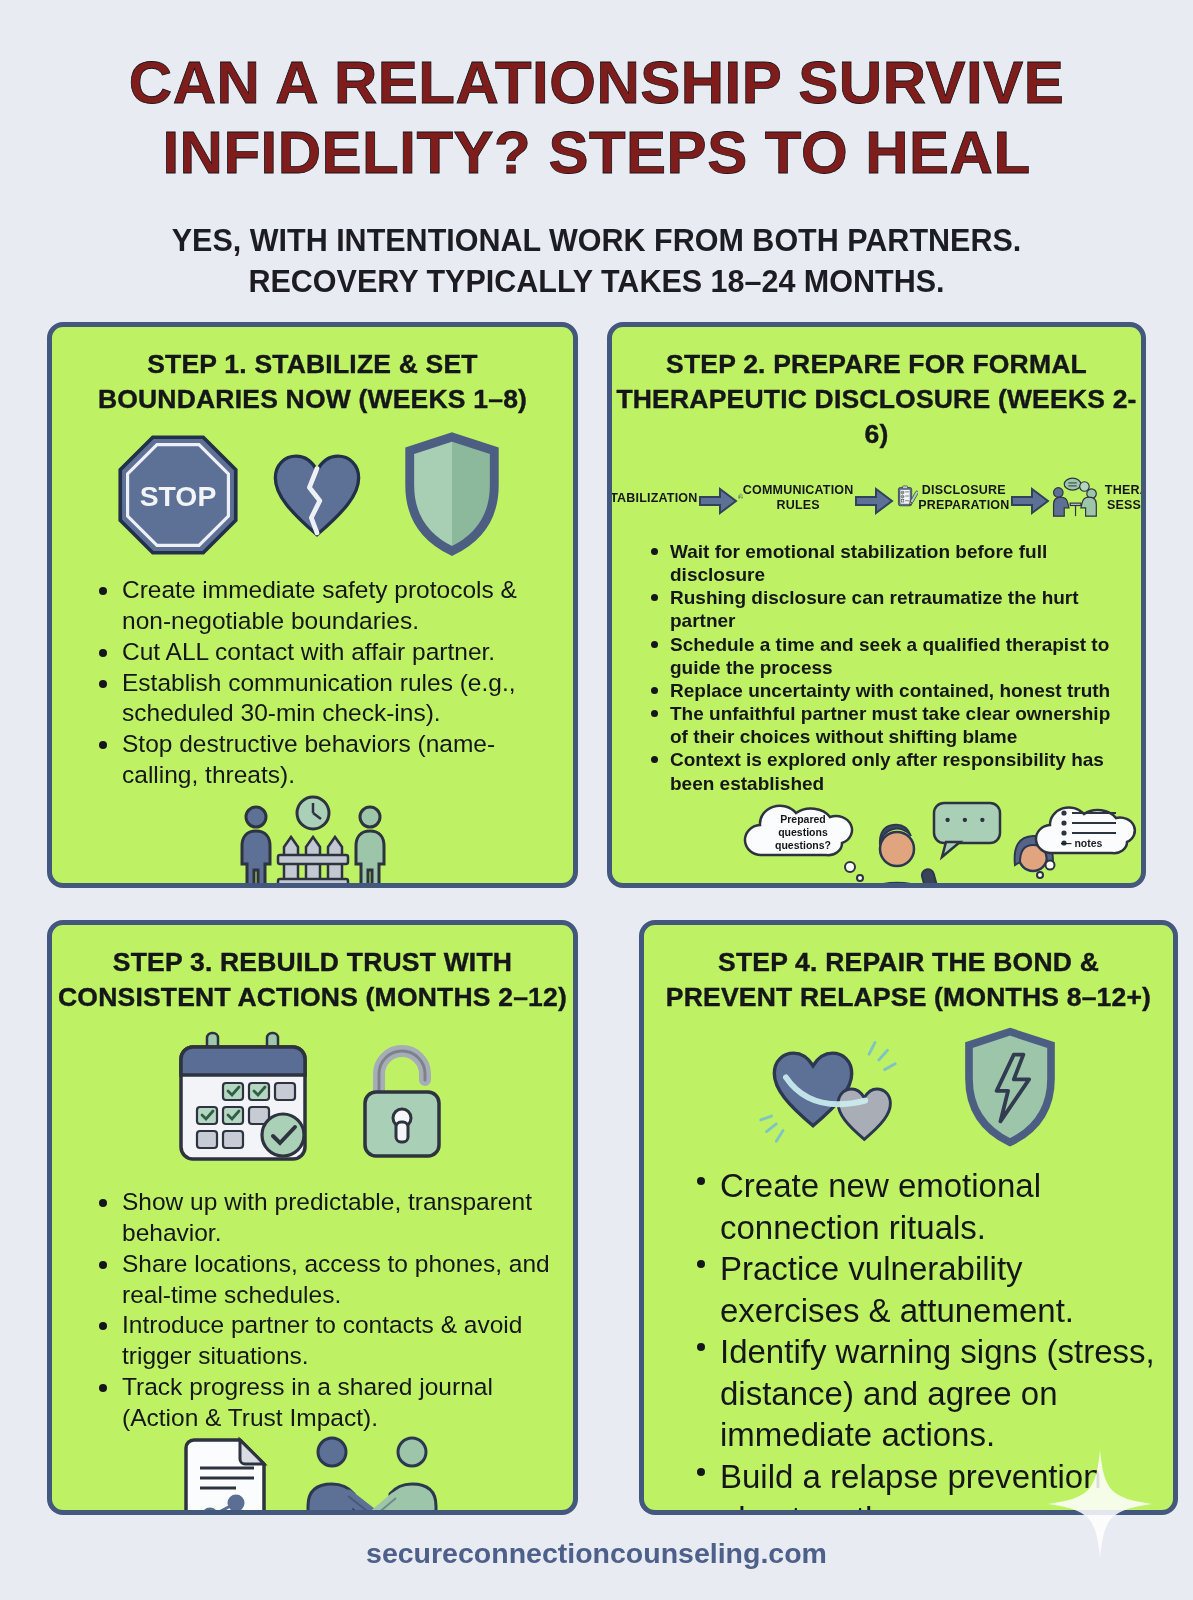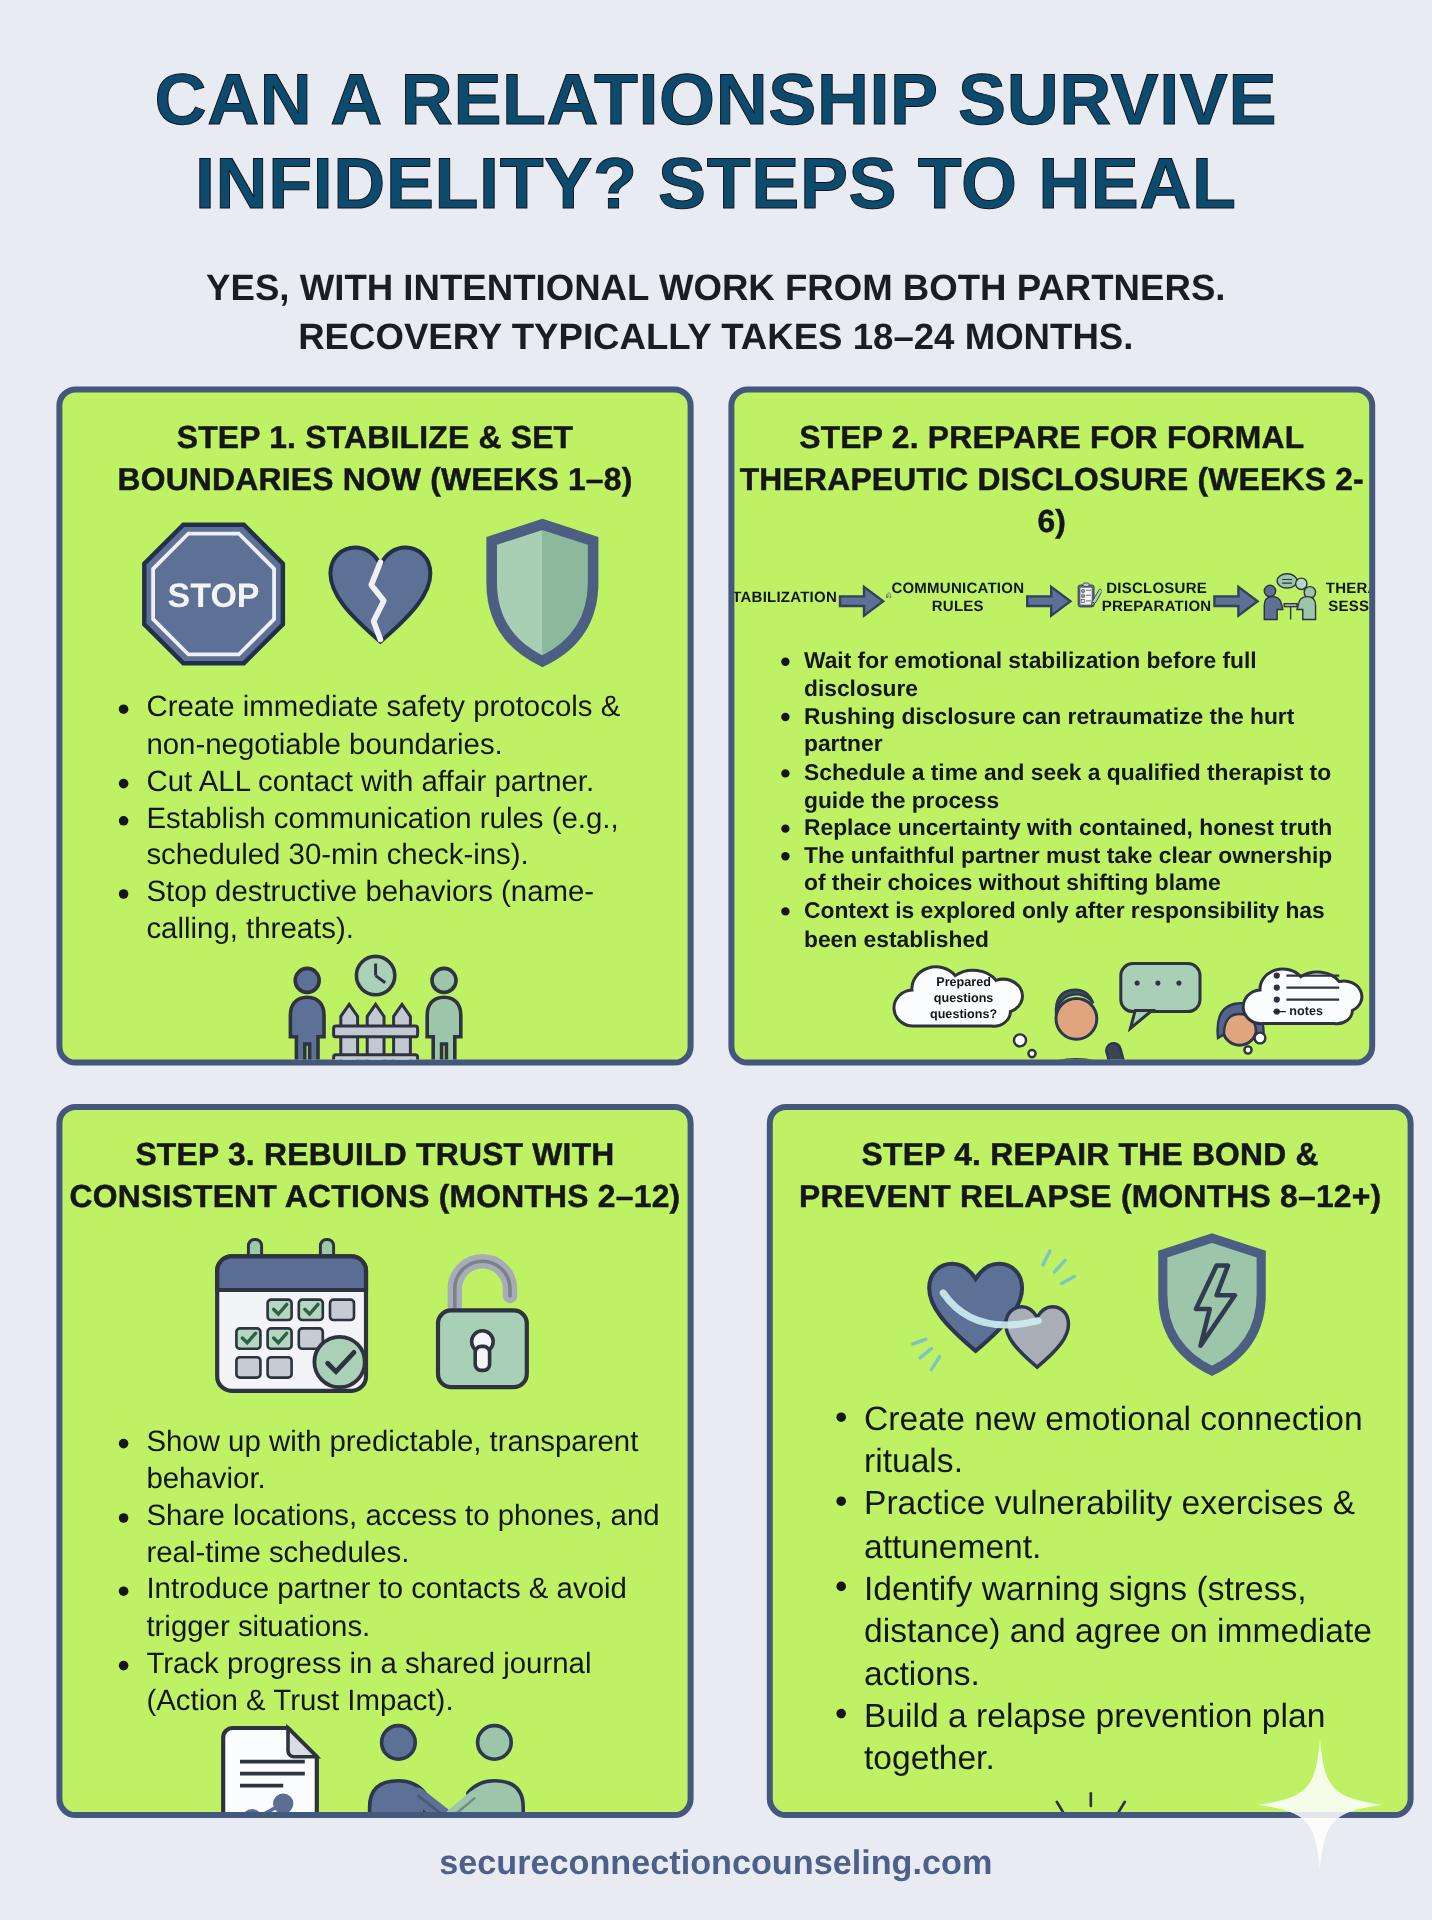--- a/index.html
+++ b/index.html
@@ -7,21 +7,21 @@
   body {
     background:#e9ebf2;
     font-family:"Liberation Sans", sans-serif;
     color:#15161a;
     position:relative;
     overflow:hidden;
   }
   .header { position:absolute; top:48px; left:0; width:1193px; text-align:center; }
   .main-title {
     font-size:60px; font-weight:700; line-height:1.17; letter-spacing:0.5px;
-    color:#0c4a6e; -webkit-text-stroke:0.8px #121317;
+    color:#7f1d1d; -webkit-text-stroke:0.8px #121317;
   }
   .subtitle {
     margin-top:32px; font-size:30.5px; font-weight:700; line-height:1.32; color:#1c1d22;
   }
   .card {
     position:absolute; background:#bef264;
     border:5px solid #44587d; border-radius:16px;
     display:flex; flex-direction:column; overflow:hidden;
   }
   #card-1 { left:47px;  top:322px; width:531px; height:566px; }
@@ -32,21 +32,21 @@
     margin-top:20px; text-align:center; font-size:26.5px; font-weight:700;
     line-height:1.32; letter-spacing:0.2px; -webkit-text-stroke:0.4px #15161a;
   }
   .icon-row { display:flex; justify-content:center; align-items:center; gap:23px; }
   #card-1 .icon-row { margin-top:14px; height:138px; }
   #card-3 .icon-row { margin-top:14px; height:142px; gap:26px; }
   #card-4 .icon-row { margin-top:12px; height:122px; gap:16px; }
   ul.bullets { list-style:none; }
   #card-1 .bullets { margin:16px 18px 0 44px; font-size:24.5px; line-height:1.26; }
   #card-3 .bullets { margin:18px 14px 0 44px; font-size:24.5px; line-height:1.26; }
-  #card-4 .bullets { margin:16px 14px 0 50px; font-size:28px; line-height:1.26; }
+  #card-4 .bullets { margin:16px 14px 0 50px; font-size:33px; line-height:1.26; }
   #card-2 .bullets { margin:10px 10px 0 36px; font-size:19px; font-weight:700; line-height:1.22; }
   ul.bullets li { position:relative; padding-left:26px; }
   ul.bullets li::before {
     content:""; position:absolute; left:3px; top:12px;
     width:8px; height:8px; border-radius:50%; background:#15161a;
   }
   #card-2 .bullets li { padding-left:22px; }
   #card-2 .bullets li::before { top:8px; width:7px; height:7px; }
   .bottom-art { margin-top:auto; display:flex; justify-content:center; align-items:flex-end; }
   #card-1 .bottom-art { padding-bottom:10px; }

